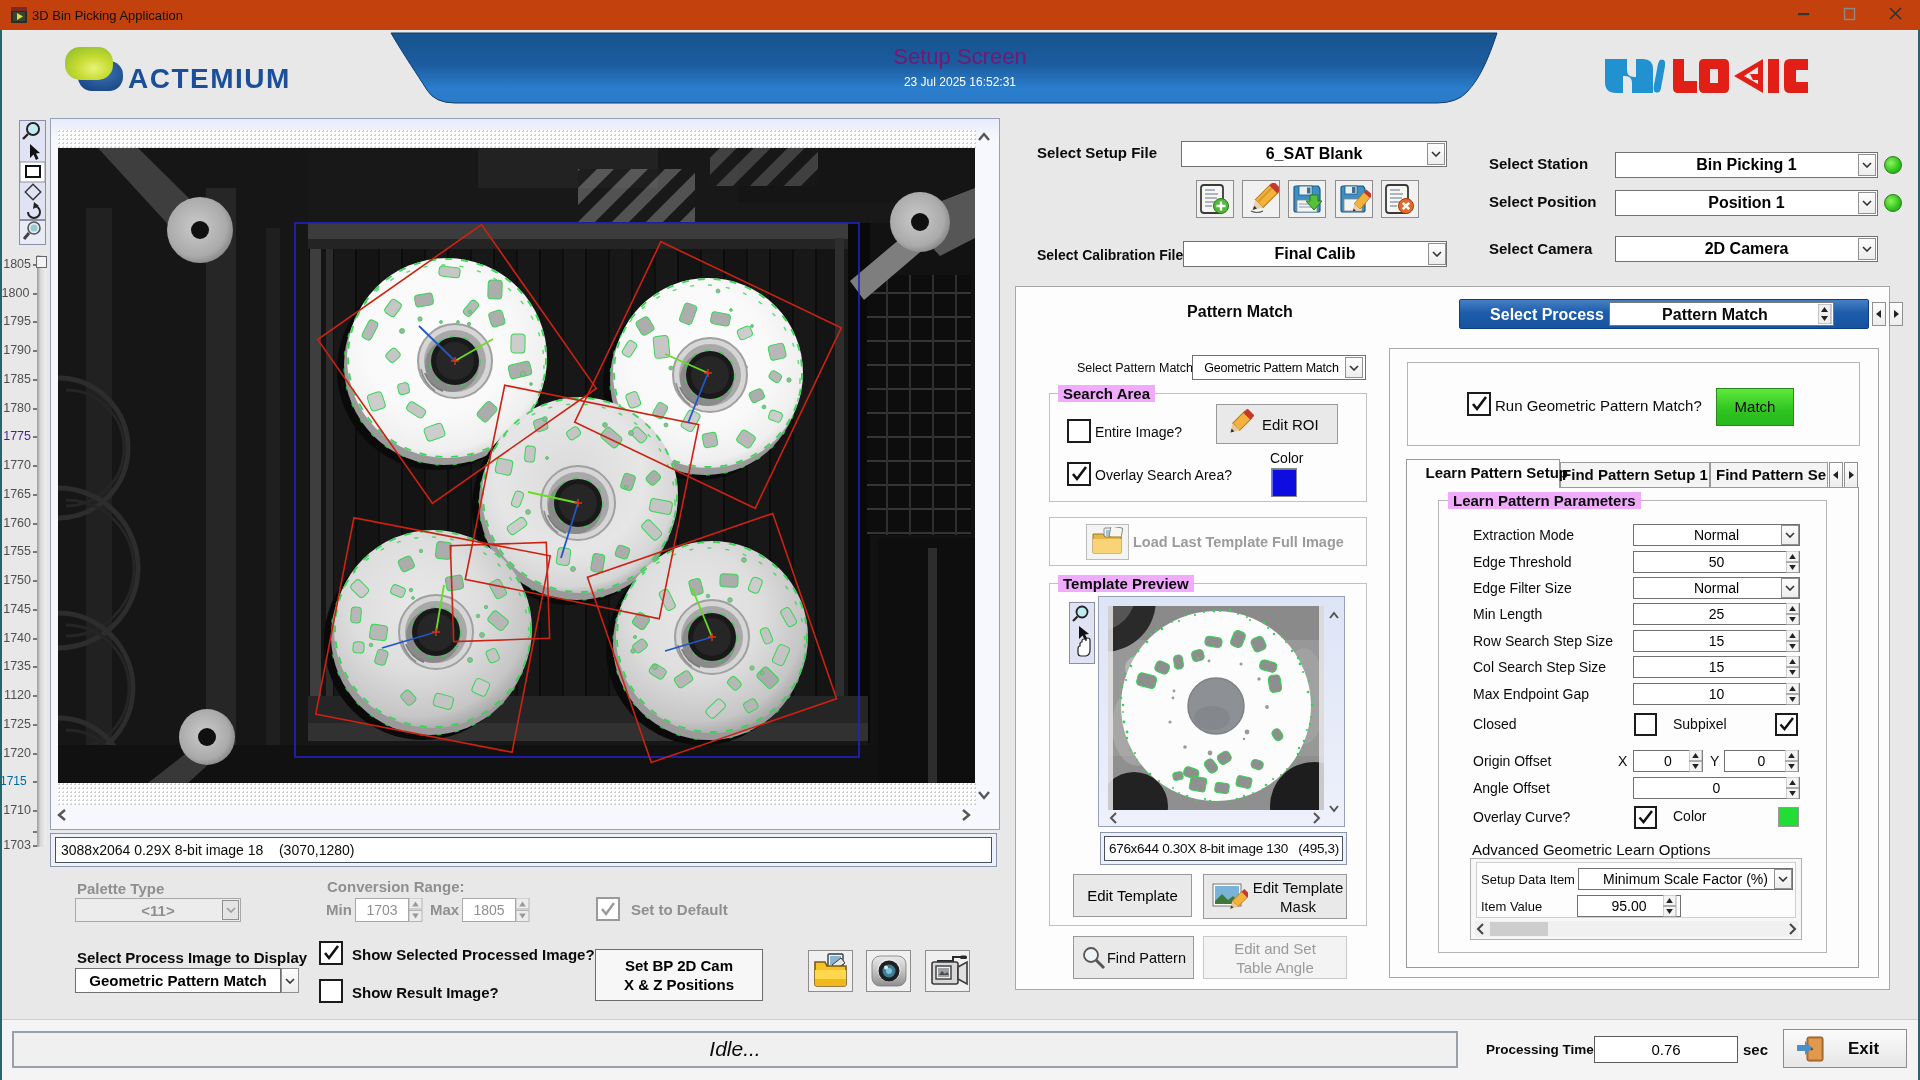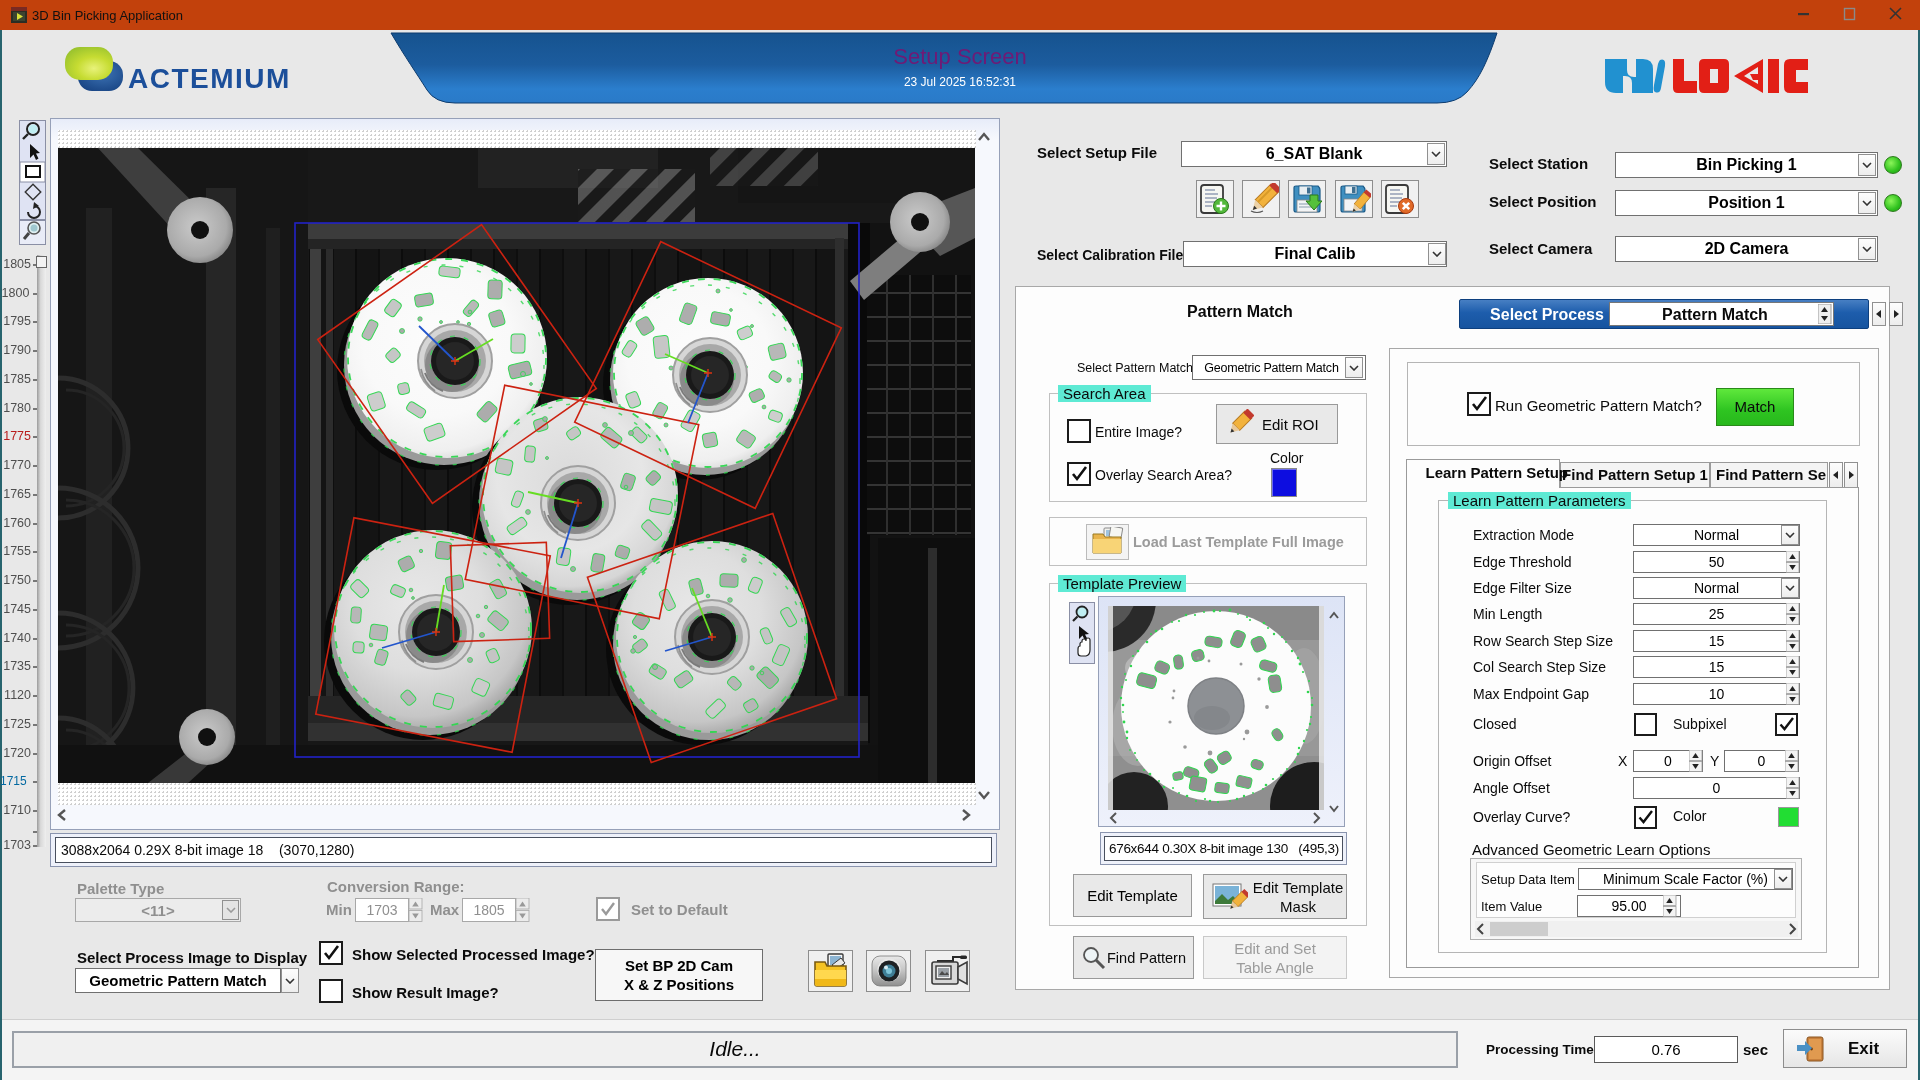--- a/index.html
+++ b/index.html
@@ -2,21 +2,21 @@
 <html><head>
 <meta charset="utf-8">
 <style>
 *{margin:0;padding:0;box-sizing:border-box}
 html,body{width:1920px;height:1080px;overflow:hidden;background:#e8e8e8;font-family:"Liberation Sans",sans-serif;position:relative}
 .abs{position:absolute}
 .b{font-weight:bold}
 #titlebar{position:absolute;left:0;top:0;width:1920px;height:30px;background:#c2410c}
 .panel{position:absolute;background:#fdfdfd;border:1px solid #b0b0b0}
 .gbox{position:absolute;border:1px solid #c0c0c0}
-.glabel{position:absolute;background:#5eead4;padding:0 5px;font-weight:normal;font-size:15px;color:#0a0a0a;white-space:nowrap}
+.glabel{position:absolute;background:#f0abfc;padding:0 5px;font-weight:bold;font-size:15px;color:#0a0a0a;white-space:nowrap}
 .combo{position:absolute;background:#fff;border:1px solid #707070;display:flex;align-items:center;justify-content:center;font-size:15px;color:#000;white-space:nowrap}
 .chev{position:absolute;background:linear-gradient(#fdfdfd,#ededed);border:1px solid #909090;display:flex;align-items:center;justify-content:center}
 .cb{position:absolute;background:#fff;border:2px solid #1b1b1b}
 .btn{position:absolute;background:#e9e9e9;border:1px solid #8d8d8d;display:flex;align-items:center;justify-content:center;text-align:center;color:#000}
 .sbx{position:absolute;background:#fff;border:1px solid #707070;font-size:14px;color:#000;display:flex;align-items:center;justify-content:center}
 .lab{position:absolute;white-space:nowrap;color:#0a0a0a}
 .glab{position:absolute;white-space:nowrap;color:#8f8f8f}
 </style>
 </head>
 <body>
@@ -117,21 +117,21 @@
     <div class="abs" style="left:0px;top:286px;width:31px;text-align:center;font-size:12.5px;color:#4f4f4f">1800</div>
     <div class="abs" style="left:33px;top:293px;width:5px;height:2px;background:#777"></div>
     <div class="abs" style="left:0px;top:314px;width:31px;text-align:right;font-size:12.5px;color:#4f4f4f">1795</div>
     <div class="abs" style="left:33px;top:321px;width:5px;height:2px;background:#777"></div>
     <div class="abs" style="left:0px;top:343px;width:31px;text-align:right;font-size:12.5px;color:#4f4f4f">1790</div>
     <div class="abs" style="left:33px;top:350px;width:5px;height:2px;background:#777"></div>
     <div class="abs" style="left:0px;top:372px;width:31px;text-align:right;font-size:12.5px;color:#4f4f4f">1785</div>
     <div class="abs" style="left:33px;top:379px;width:5px;height:2px;background:#777"></div>
     <div class="abs" style="left:0px;top:401px;width:31px;text-align:right;font-size:12.5px;color:#4f4f4f">1780</div>
     <div class="abs" style="left:33px;top:408px;width:5px;height:2px;background:#777"></div>
-    <div class="abs" style="left:0px;top:429px;width:31px;text-align:right;font-size:12.5px;color:#b91c1c">1775</div>
+    <div class="abs" style="left:0px;top:429px;width:31px;text-align:right;font-size:12.5px;color:#4c1d95">1775</div>
     <div class="abs" style="left:33px;top:436px;width:5px;height:2px;background:#777"></div>
     <div class="abs" style="left:0px;top:458px;width:31px;text-align:right;font-size:12.5px;color:#4f4f4f">1770</div>
     <div class="abs" style="left:33px;top:465px;width:5px;height:2px;background:#777"></div>
     <div class="abs" style="left:0px;top:487px;width:31px;text-align:right;font-size:12.5px;color:#4f4f4f">1765</div>
     <div class="abs" style="left:33px;top:494px;width:5px;height:2px;background:#777"></div>
     <div class="abs" style="left:0px;top:516px;width:31px;text-align:right;font-size:12.5px;color:#4f4f4f">1760</div>
     <div class="abs" style="left:33px;top:523px;width:5px;height:2px;background:#777"></div>
     <div class="abs" style="left:0px;top:544px;width:31px;text-align:right;font-size:12.5px;color:#4f4f4f">1755</div>
     <div class="abs" style="left:33px;top:551px;width:5px;height:2px;background:#777"></div>
     <div class="abs" style="left:0px;top:573px;width:31px;text-align:right;font-size:12.5px;color:#4f4f4f">1750</div>

